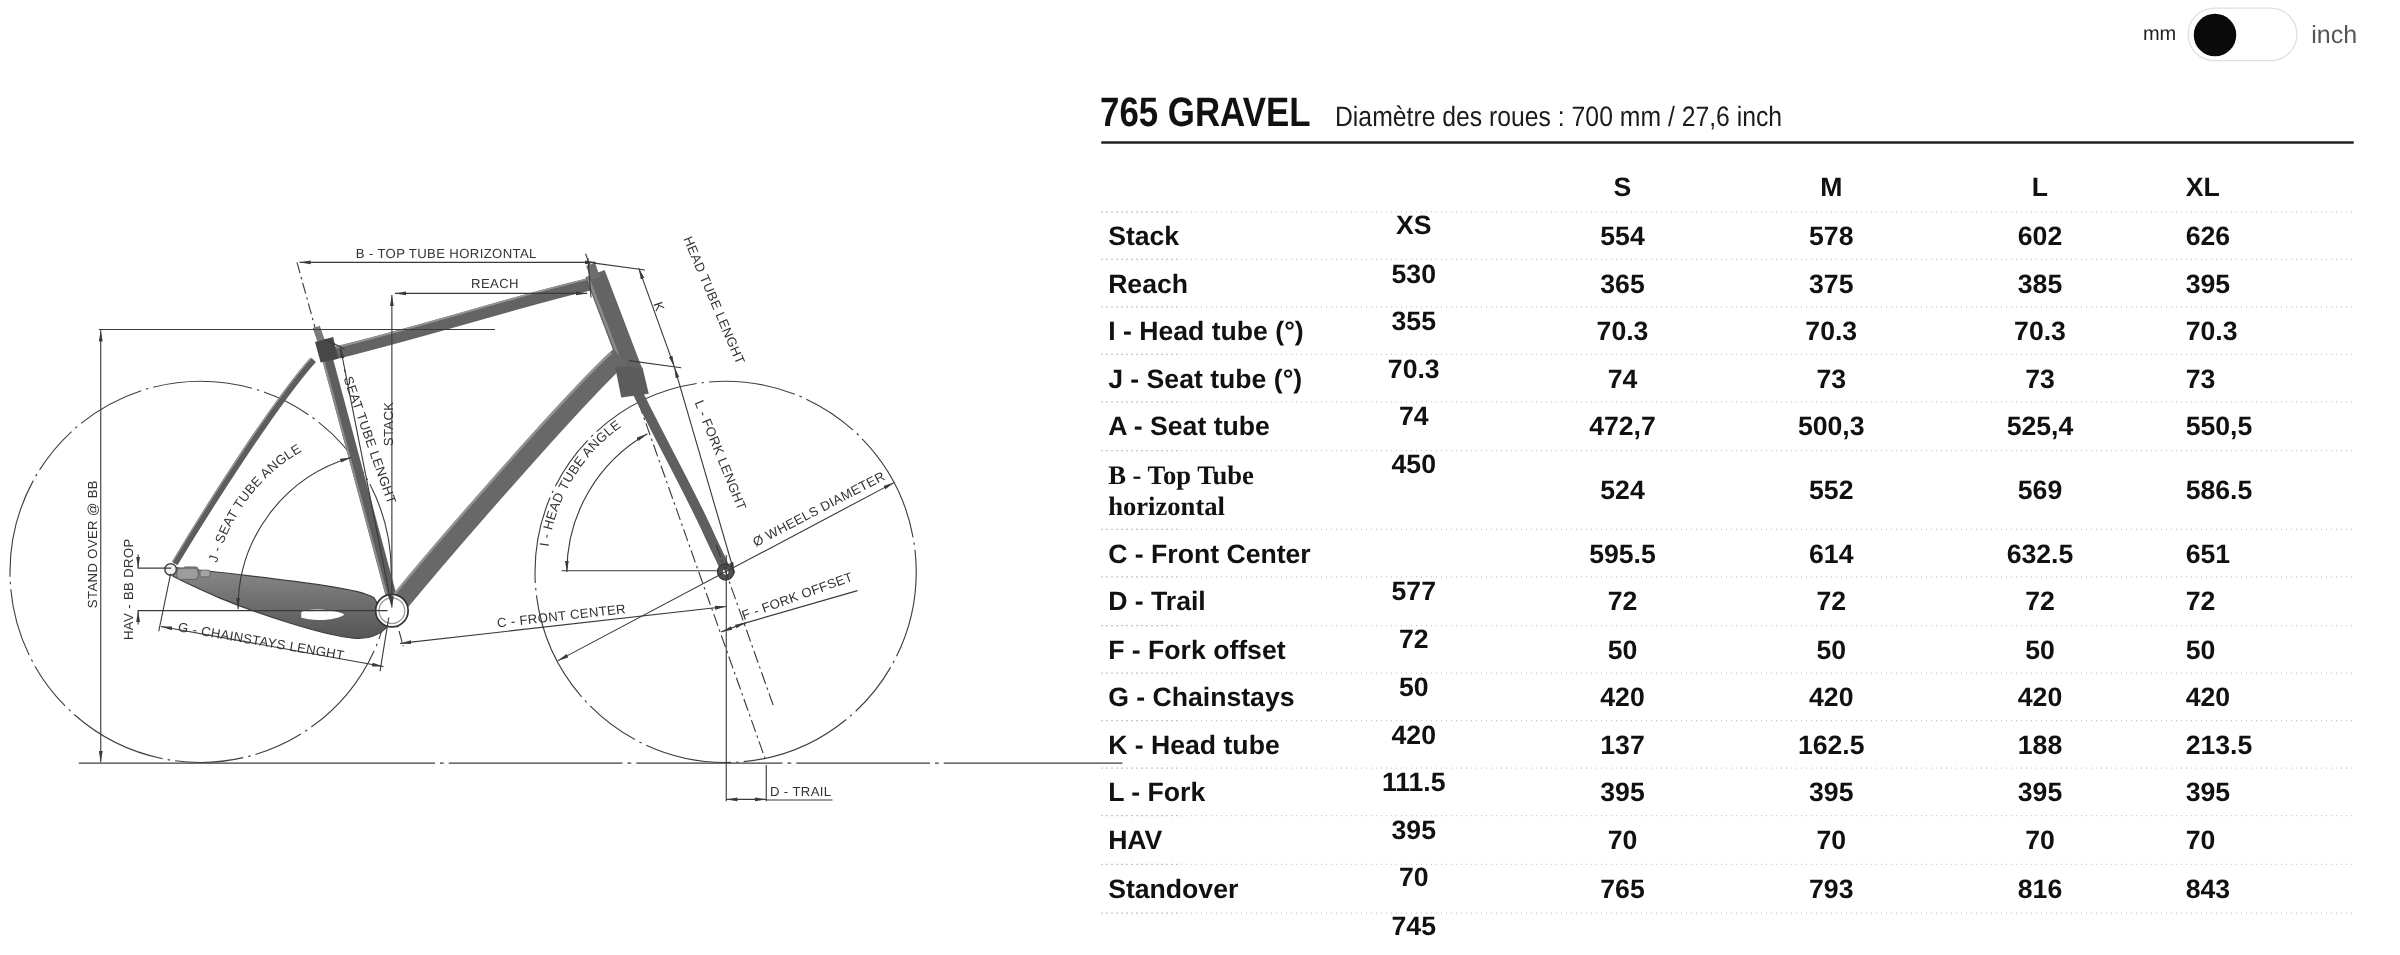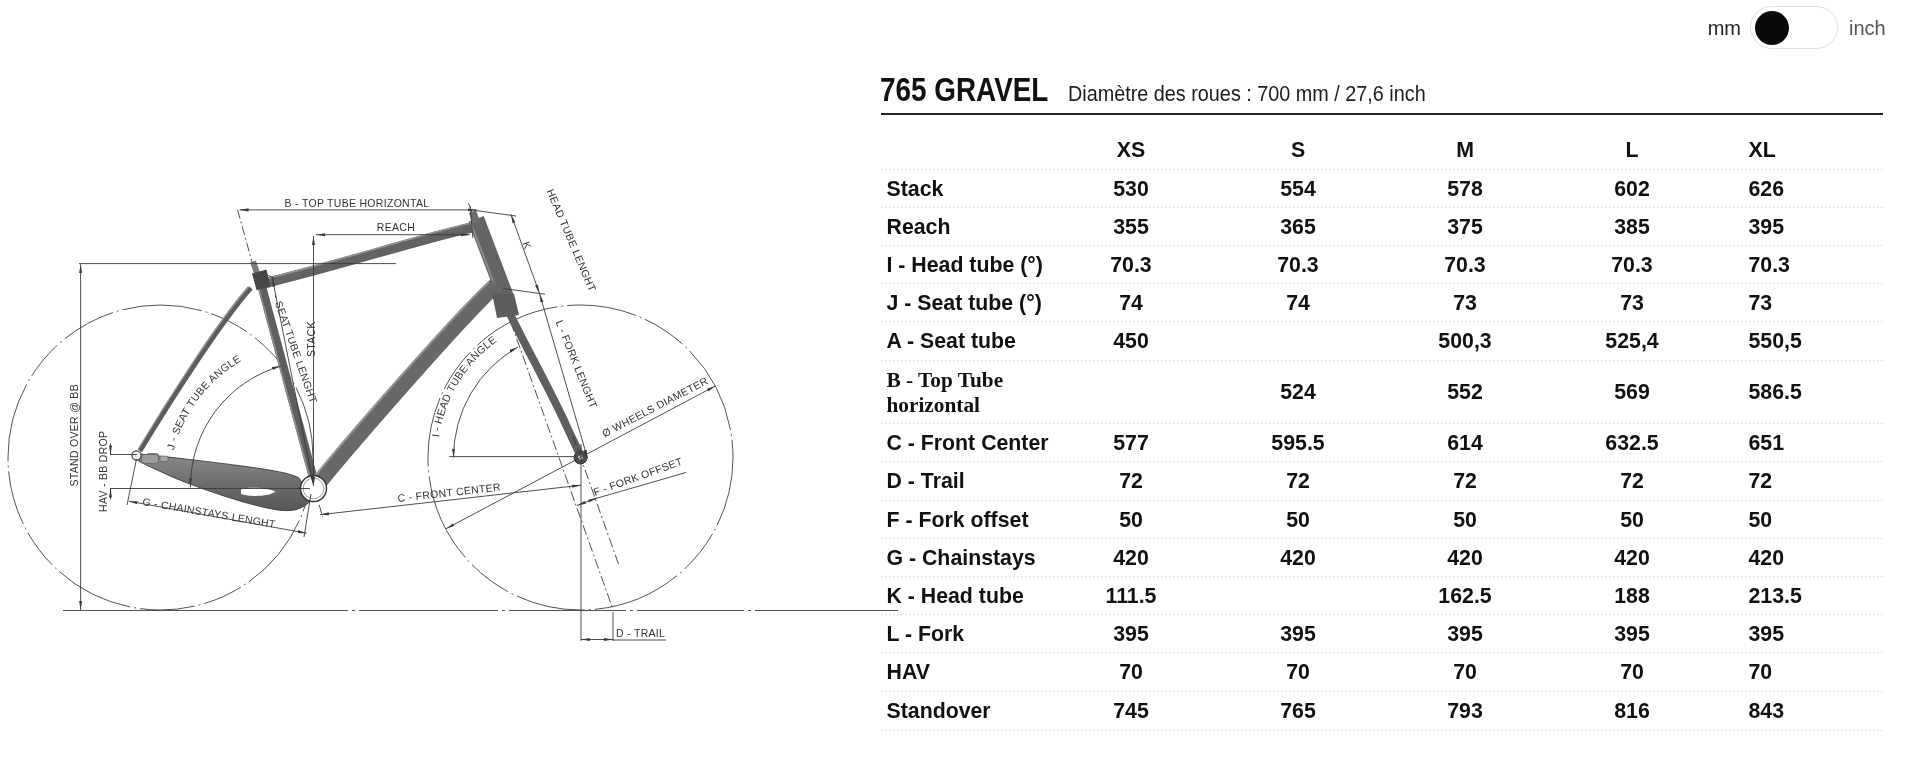--- a/index.html
+++ b/index.html
@@ -3,30 +3,30 @@
 <meta charset="utf-8">
 <style>
   html,body{margin:0;padding:0;background:#fff;}
   body{width:1920px;height:764px;position:relative;overflow:hidden;
        font-family:"Liberation Sans",sans-serif;}
   .abs{position:absolute;}
   .sep{position:absolute;height:1px;width:1002px;left:880.5px;
        background-image:repeating-linear-gradient(90deg,#c6c6c6 0 1px,transparent 1px 4px);}
   .row{position:absolute;left:880.5px;width:1002px;font-weight:bold;color:#111;font-size:21.3px;}
   .lab{position:absolute;left:6px;top:0;}
-  .v0{position:absolute;left:167px;width:167px;text-align:center;}
+  .v0{position:absolute;left:167px;width:167px;text-align:center;margin-top:30px;}
   .v1{position:absolute;left:334px;width:167px;text-align:center;}
   .v2{position:absolute;left:501px;width:167px;text-align:center;}
   .v3{position:absolute;left:668px;width:167px;text-align:center;}
   .v4{position:absolute;left:868px;width:167px;text-align:left;}
 </style>
 </head>
 <body>
 
-<div class="abs" style="left:1701px;top:16.5px;width:40px;text-align:right;font-size:20px;color:#222;line-height:22px;">mm</div>
+<div class="abs" style="left:1701px;top:16.5px;width:40px;text-align:right;font-size:16px;color:#222;line-height:22px;">mm</div>
 
 <div class="abs" style="left:1750px;top:5.5px;width:88px;height:43px;border:1.5px solid #e0e0e0;border-radius:23px;box-sizing:border-box;"></div>
 
 <div class="abs" style="left:1754.5px;top:10.5px;width:34px;height:34px;border-radius:50%;background:#0a0a0a;"></div>
 
 <div class="abs" style="left:1849px;top:16.5px;font-size:20px;color:#555;line-height:22px;">inch</div>
 
 <div class="abs" style="left:880px;top:72.5px;font-size:33px;font-weight:bold;color:#111;line-height:1;transform:scaleX(0.845);transform-origin:left;">765&nbsp;GRAVEL</div>
 
 <div class="abs" style="left:1068px;top:82.5px;font-size:22.5px;color:#1c1c1c;line-height:1;transform:scaleX(0.88);transform-origin:left;">Diamètre des roues : 700 mm / 27,6 inch</div>
@@ -73,20 +73,21 @@
     <span class="v0">74</span>
     <span class="v1">74</span>
     <span class="v2">73</span>
     <span class="v3">73</span>
     <span class="v4">73</span>
 </div>
 
 <div class="row" style="top:322.4px;height:38.2px;line-height:38.2px;">
   <span class="lab">A - Seat tube</span>
     <span class="v0">450</span>
+    <span class="v1">472,7</span>
     <span class="v2">500,3</span>
     <span class="v3">525,4</span>
     <span class="v4">550,5</span>
 </div>
 
 <div class="row" style="top:360.6px;height:63.5px;">
   <span class="lab" style="top:7px;line-height:25px;font-family:Liberation Serif, serif;">B - Top Tube<br>horizontal</span>
     <span class="v1" style="top:0;line-height:63.5px;">524</span>
     <span class="v2" style="top:0;line-height:63.5px;">552</span>
     <span class="v3" style="top:0;line-height:63.5px;">569</span>
@@ -125,20 +126,21 @@
     <span class="v0">420</span>
     <span class="v1">420</span>
     <span class="v2">420</span>
     <span class="v3">420</span>
     <span class="v4">420</span>
 </div>
 
 <div class="row" style="top:576.9px;height:38.2px;line-height:38.2px;">
   <span class="lab">K - Head tube</span>
     <span class="v0">111.5</span>
+    <span class="v1">137</span>
     <span class="v2">162.5</span>
     <span class="v3">188</span>
     <span class="v4">213.5</span>
 </div>
 
 <div class="row" style="top:615.1px;height:38.2px;line-height:38.2px;">
   <span class="lab">L - Fork</span>
     <span class="v0">395</span>
     <span class="v1">395</span>
     <span class="v2">395</span>

